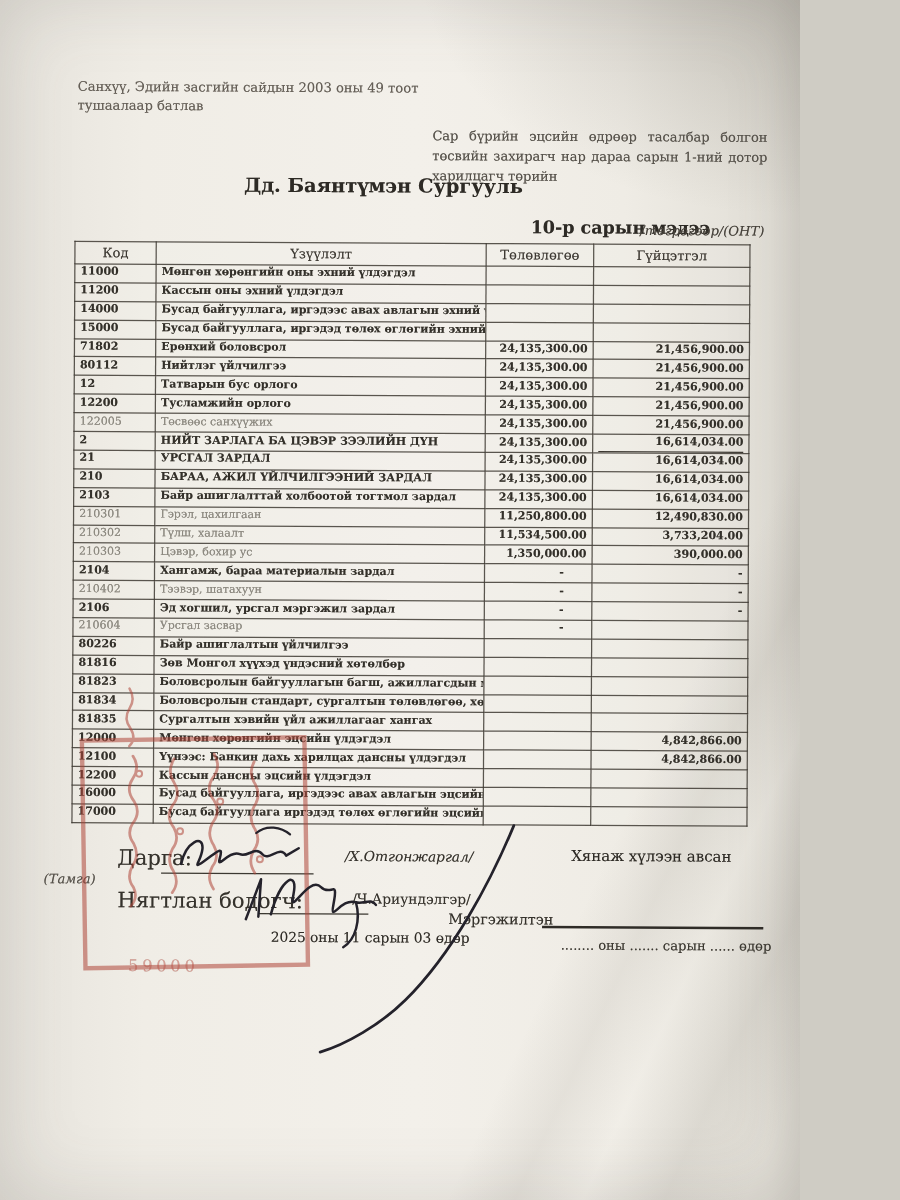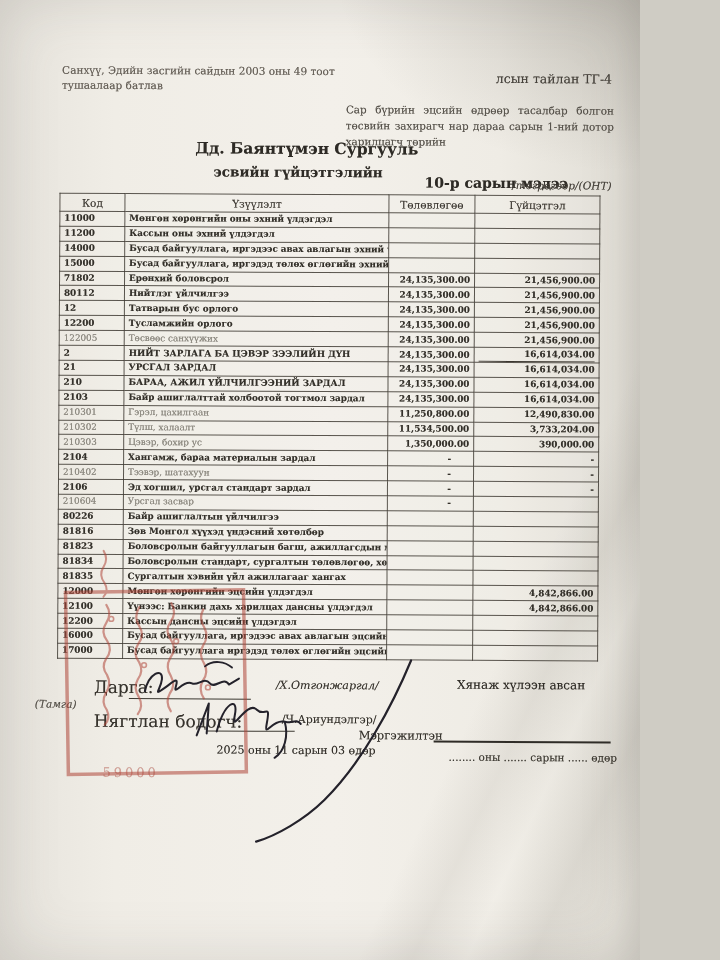--- a/index.html
+++ b/index.html
@@ -76,30 +76,28 @@
 
 <div class="photo">
   <div class="paper">
     <div class="content">
 
       <div class="abs approval">
         <span>Санхүү, Эдийн засгийн сайдын 2003 оны 49 тоот</span><br>
         <span>тушаалаар батлав</span>
       </div>
 
-      <div class="abs form-code">лсын тайлан ТГ-4</div>
 
       <div class="abs note">
         <span>Сар бүрийн эцсийн өдрөөр тасалбар болгон төсвийн</span>
         <span>захирагч нар дараа сарын 1-ний дотор харилцагч төрийн</span>
       </div>
       <div class="abs note-faded">–  –  –  –</div>
 
       <div class="abs org-title">Дд. Баянтүмэн Сургууль</div>
-      <div class="abs sub-left">эсвийн гүйцэтгэлийн</div>
       <div class="abs sub-right">10-р сарын мэдээ</div>
       <div class="abs currency-note">/төгрөгөөр/(ОНТ)</div>
 
       <table class="report">
         <colgroup>
           <col class="c-code">
             <col class="c-label">
             <col class="c-plan">
             <col class="c-actual">
         </colgroup>
@@ -215,21 +213,21 @@
               <td class="actual"><span>-</span></td>
             </tr>
             <tr class="light">
               <td class="code"><span>210402</span></td>
               <td class="label"><span>Тээвэр, шатахуун</span></td>
               <td class="plan dash"><span>-</span></td>
               <td class="actual"><span>-</span></td>
             </tr>
             <tr>
               <td class="code"><span>2106</span></td>
-              <td class="label"><span>Эд хогшил, урсгал стандарт зардал</span></td>
+              <td class="label"><span>Эд хогшил, урсгал мэргэжил зардал</span></td>
               <td class="plan dash"><span>-</span></td>
               <td class="actual"><span>-</span></td>
             </tr>
             <tr class="light">
               <td class="code"><span>210604</span></td>
               <td class="label"><span>Урсгал засвар</span></td>
               <td class="plan dash"><span>-</span></td>
               <td class="actual"><span></span></td>
             </tr>
             <tr>

